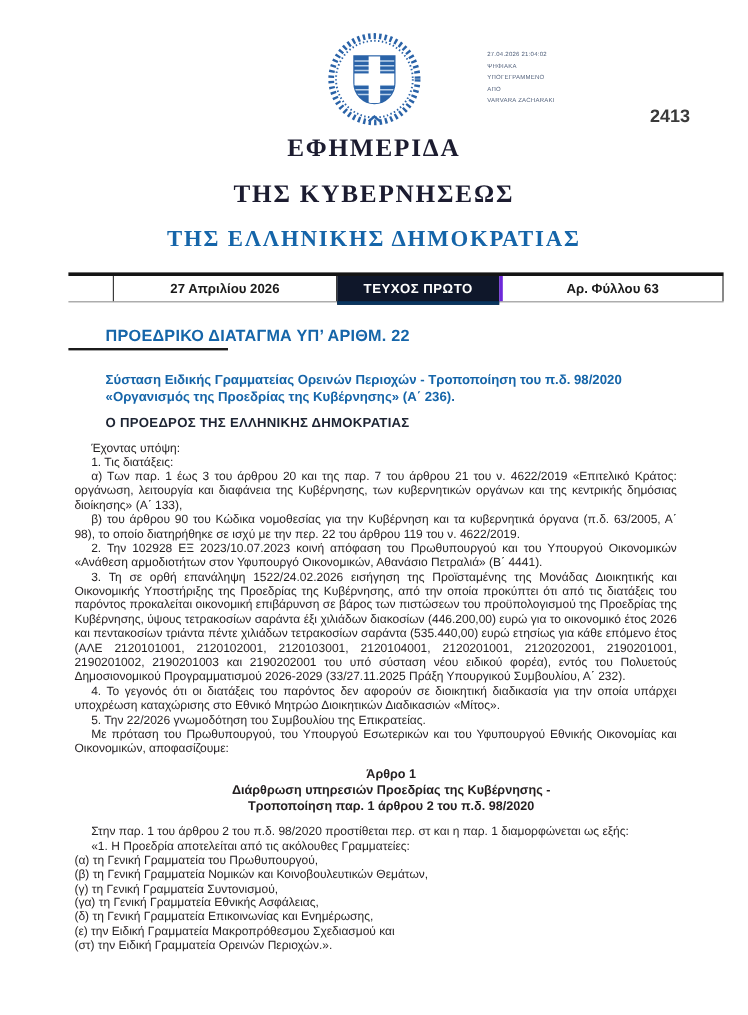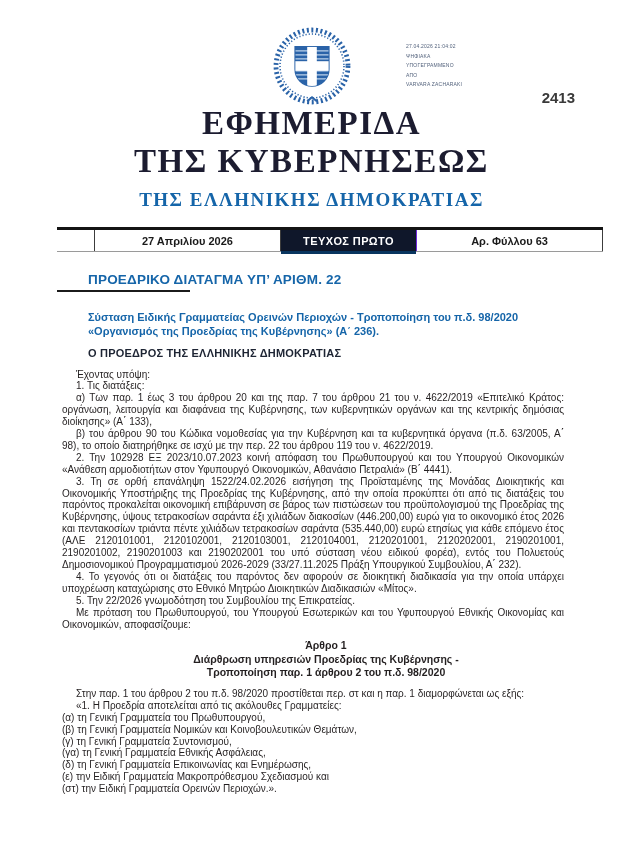--- a/index.html
+++ b/index.html
@@ -18,41 +18,41 @@
     position:absolute; right:48px; top:54px;
     font-size:15px; color:#3a3a3a; font-weight:600;margin-top:35px;
   }
   .emblem { position:absolute; left:0; right:0; top:26px; text-align:center; }
   .emblem svg { display:inline-block; }
 
   
   .masthead { position:absolute; left:0; right:0; top:104px; text-align:center; }
   .mast-line {
     font-family:"Liberation Serif", serif; font-weight:bold;
-    font-size:33px; line-height:38px; letter-spacing:1.5px; color:#1c1c30;
+    font-size:21px; line-height:38px; letter-spacing:1.5px; color:#1c1c30;
   }
   .mast-sub {
     margin-top:9px; font-family:"Liberation Serif", serif; font-weight:bold;
     font-size:19px; letter-spacing:1.5px; color:#1565a9;
   }
 
   
   .info-bar {
     position:absolute; left:57px; top:227px; width:509px;
     display:flex; align-items:center;
     border-top:3px solid #141414; border-bottom:1px solid #9a9a9a;padding-left:37px;
   }
   .bar-cell {
     box-sizing:border-box; height:21px; display:flex; align-items:center; justify-content:center;
     font-size:11px; font-weight:bold;
   }
   .bar-date  { width:188px; border-left:1px solid #3c3c3c; border-right:1px solid #3c3c3c; color:#1a1a1a; }
   .bar-issue { width:136px; background:#0f172a; color:#ffffff; letter-spacing:.4px;
                border-bottom:3px solid #09355f; height:24px; margin-bottom:-3px; }
-  .bar-sheet { width:188px; border-left:1px solid #6d28d9; border-right:1px solid #3c3c3c; color:#1a1a1a; }
+  .bar-sheet { width:188px; border-left:3px solid #6d28d9; border-right:1px solid #3c3c3c; color:#1a1a1a; }
 
   
   .content {
     position:absolute; left:62px; top:272px; width:502px;
     font-size:10px; line-height:11.9px; text-align:justify;
   }
   .decree-head {
     position:relative; margin-left:26px; margin-bottom:24px;
     font-size:13.5px; line-height:15px; font-weight:bold; color:#1565a9;
     letter-spacing:.2px; text-align:left;

